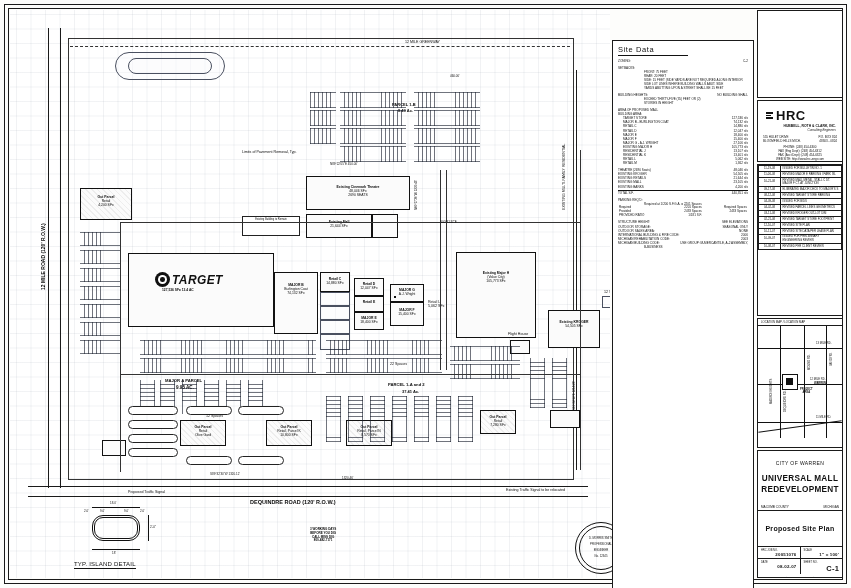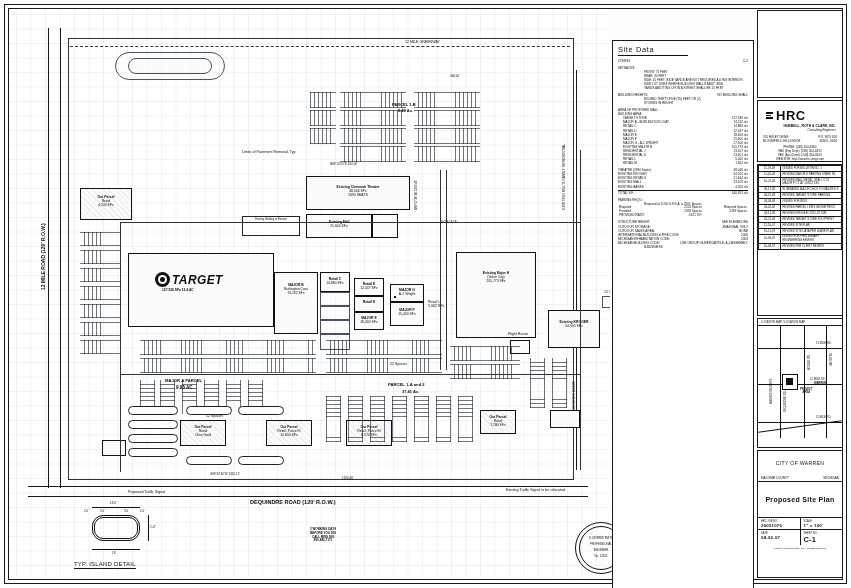--- a/index.html
+++ b/index.html
@@ -228,21 +228,21 @@
   
   .tb-city { text-align:center; font-size:5px; color:#111; padding-top:9px; letter-spacing:.4px;}
   .tb-proj { text-align:center; font-size:8.2px; font-weight:bold; color:#111; line-height:1.35; padding-top:7px; letter-spacing:.3px;}
   .tb-div { border-top:0.7px solid #1a1a1a; }
   .tb-row { display:flex; justify-content:space-between; font-size:3.1px; color:#111; padding:1.5px 3px;}
   .tb-sheet { text-align:center; font-size:7px; font-weight:bold; color:#111; padding:14px 0 14px 0; letter-spacing:.3px;}
   .tb-grid { display:flex; }
   .tb-cell { flex:1; border-right:0.7px solid #1a1a1a; padding:1.5px 3px; }
   .tb-cell:last-child { border-right:none; }
   .tb-cap { font-size:2.6px; color:#111; }
-  .tb-val { font-size:4.4px; font-weight:bold; color:#111; text-align:left; letter-spacing:.2px;}
+  .tb-val { font-size:4.4px; font-weight:bold; color:#111; text-align:right; letter-spacing:.2px;}
   .tb-val.big { font-size:7.5px; }
   .tb-copy { font-size:2.4px; color:#111; text-align:center; padding-top:2px;}
 
   
   #north { position:absolute; left:690px; top:462px; }
   .na-circ { position:absolute; left:14px; top:2px; width:22px; height:22px; border:1px solid #111; border-radius:50%; }
   .na-n { position:absolute; left:3px; top:6px; font-size:8px; font-weight:bold; color:#111;}
   .na-line { position:absolute; left:10px; top:12.5px; width:6px; height:0.8px; background:#111;}
   .na-scale { position:absolute; left:4px; top:27px; font-size:3.4px; color:#111; white-space:nowrap;}
 
@@ -810,20 +810,24 @@
       <div class="maplbl maplbl-rot" style="left:50px; top:44px;">MOUND RD.</div>
       <div class="maplbl maplbl-rot" style="left:72px; top:40px;">VAN DYKE</div>
       <div class="maplbl maplbl-rot" style="left:26px; top:86px;">DEQUINDRE RD.</div>
       <div class="maplbl b" style="left:56px; top:56px;">WARREN</div>
       <div class="maplbl maplbl-rot" style="left:12px; top:78px;">MADISON HEIGHTS</div>
     </div>
   </div>
 
   <div class="panel" id="panel-title">
     <div class="tb-city">CITY OF WARREN</div>
+    <div class="tb-proj">
+      <span>UNIVERSAL  MALL</span><br>
+      <span>REDEVELOPMENT</span>
+    </div>
     <div class="tb-row" style="margin-top:8px;">
       <span>MACOMB COUNTY</span>
       <span>MICHIGAN</span>
     </div>
     <div class="tb-div"></div>
     <div class="tb-sheet">Proposed  Site Plan</div>
     <div class="tb-div"></div>
     <div class="tb-grid">
       <div class="tb-cell">
         <div class="tb-cap">HRC JOB NO.</div>

